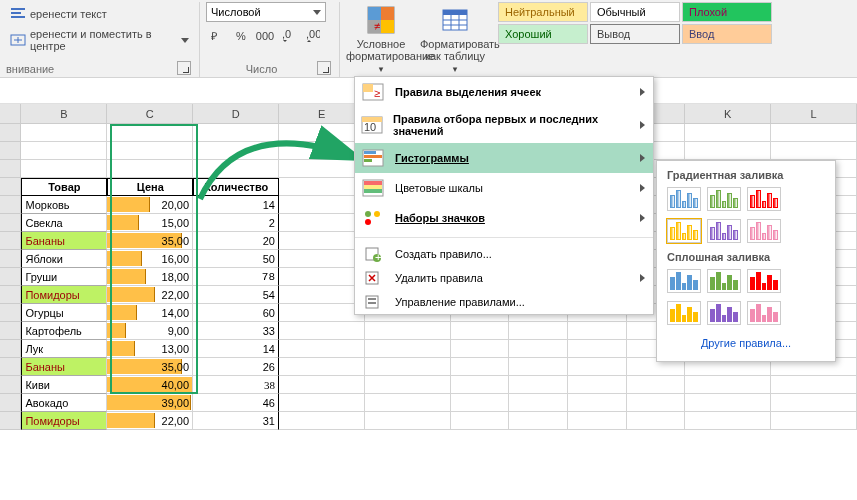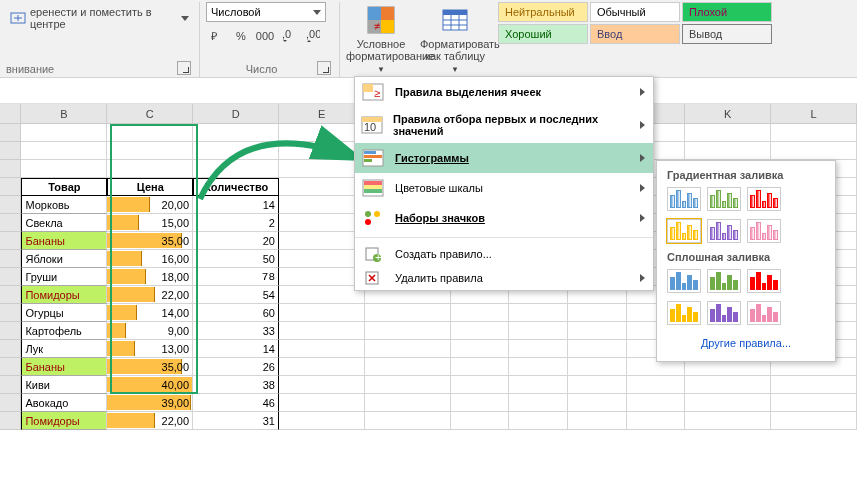--- a/index.html
+++ b/index.html
@@ -65,20 +65,30 @@
 .sub-link{color:#1155cc;padding:6px 4px;text-align:center;cursor:pointer}
 svg{display:block}
 </style>
 </head>
 <body>
 
 <div class="ribbon">
   <div class="ribbon-group alignment-group">
     <div class="rg-content">
       <div class="align-btns">
+        <div class="wrap-btn">
+          <span class="tiny-icon">
+              <svg width="16" height="16">
+                <rect x="1" y="2" width="14" height="2" fill="#4472c4"></rect>
+                <rect x="1" y="6" width="10" height="2" fill="#4472c4"></rect>
+                <rect x="1" y="10" width="14" height="2" fill="#4472c4"></rect>
+              </svg>
+            </span>
+          <span>еренести текст</span>
+        </div>
         <div class="merge-btn">
           <span class="tiny-icon">
               <svg width="16" height="16">
                 <rect x="1" y="3" width="14" height="10" fill="none" stroke="#4472c4"></rect>
                 <path d="M4 8h8M8 5v6" stroke="#4472c4"></path>
               </svg>
             </span>
           <span>еренести и поместить в центре</span>
           <span style="margin-left:3px;border-left:4px solid transparent;border-right:4px solid transparent;border-top:5px solid #555"></span>
         </div>
@@ -154,22 +164,22 @@
             </svg>
           </span>
         <div style="line-height:1.1">Форматировать как таблицу</div>
         <span class="dd">▾</span>
       </div>
       <div class="styles-samples">
         <div class="style-sample s-neutral">Нейтральный</div>
         <div class="style-sample s-normal">Обычный</div>
         <div class="style-sample s-bad">Плохой</div>
         <div class="style-sample s-good">Хороший</div>
+        <div class="style-sample s-output">Вывод</div>
         <div class="style-sample s-input">Ввод</div>
-        <div class="style-sample s-output">Вывод</div>
       </div>
     </div>
   </div>
 </div>
 
 <div style="height:26px;background:#fff;border-bottom:1px solid #e0e0e0"></div>
 
 <div class="sheet">
   <div class="col-headers">
     <div class="ch-row"></div>
@@ -423,21 +433,21 @@
         <div class="cell "></div>
       </div>
       <div class="row">
         <div class="row-hdr"></div>
         <div class="cell " style="border-left: 1px solid rgb(0, 0, 0); border-bottom: 1px solid rgb(170, 170, 170);">Киви</div>
         <div class="cell price-cell">
           <div class="price-bar" style="width: 86px;"></div>
           <div style="position: absolute; left: 0px; top: 1px; bottom: 1px; border-right: 1px solid rgb(184, 116, 0); width: 86px;"></div>
           <div class="price-txt">40,00</div>
         </div>
-        <div class="cell right" style="border-right: 1px solid rgb(0, 0, 0);">38</div>
+        <div class="cell right" style="border-right: 1px solid rgb(0, 0, 0); font-family: Liberation Serif, serif;">38</div>
         <div class="cell "></div>
         <div class="cell "></div>
         <div class="cell " style="width: 60px;"></div>
         <div class="cell " style="width: 60px;"></div>
         <div class="cell " style="width: 60px;"></div>
         <div class="cell " style="width: 60px;"></div>
         <div class="cell "></div>
         <div class="cell "></div>
       </div>
       <div class="row">
@@ -562,20 +572,30 @@
   <div class="menu-item" style="height:24px">
     <span class="menu-ico">
         <svg width="18" height="16">
           <rect x="2" y="2" width="12" height="12" fill="#fff" stroke="#888"></rect>
           <path d="M5 5l6 6M11 5l-6 6" stroke="#c00" stroke-width="1.5"></path>
         </svg>
       </span>
     <span>Удалить правила</span>
     <span class="arrow-r"></span>
   </div>
+  <div class="menu-item" style="height:24px">
+    <span class="menu-ico">
+        <svg width="18" height="16">
+          <rect x="2" y="2" width="12" height="12" fill="#fff" stroke="#888"></rect>
+          <rect x="4" y="4" width="8" height="2" fill="#888"></rect>
+          <rect x="4" y="8" width="8" height="2" fill="#888"></rect>
+        </svg>
+      </span>
+    <span>Управление правилами...</span>
+  </div>
 </div>
 
 <div class="submenu" style="left:656px;top:160px;width:180px">
   <div class="sub-hdr">Градиентная заливка</div>
   <div id="grad-thumbs">
       <div class="thumb-row">
         <div class="thumb">
           <div class="bars">
             <i style="height: 70%; background: linear-gradient(to right, rgb(91, 155, 213), rgb(255, 255, 255)); border: 0.5px solid rgb(91, 155, 213);"></i>
             <i style="height: 100%; background: linear-gradient(to right, rgb(91, 155, 213), rgb(255, 255, 255)); border: 0.5px solid rgb(91, 155, 213);"></i>

